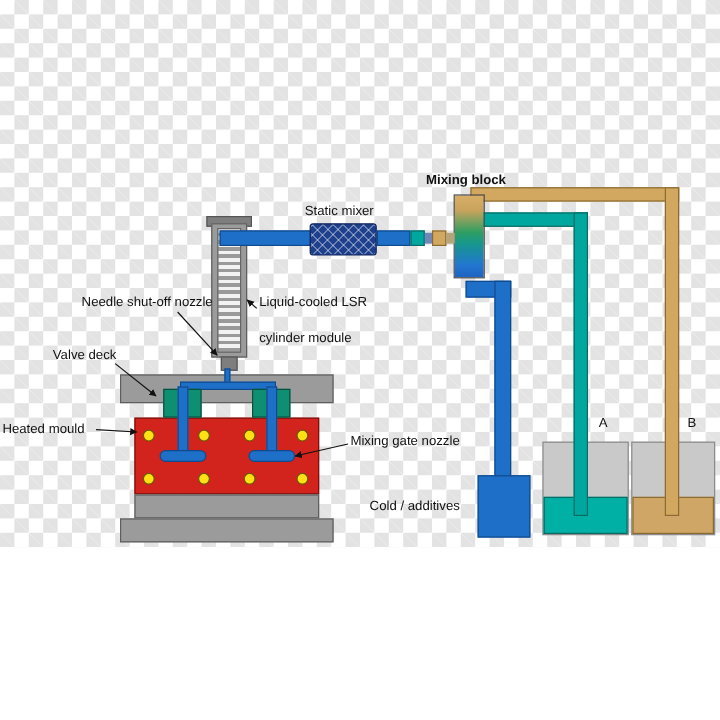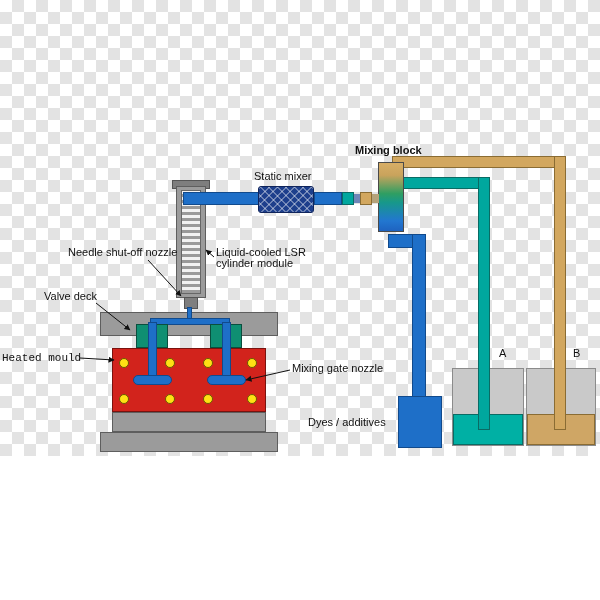--- a/index.html
+++ b/index.html
@@ -91,25 +91,25 @@
   <div class="p blue z5" style="left:222px;top:322px;width:9px;height:60px;"></div>
   <div class="p blue bar z5" style="left:207px;top:375px;width:39px;height:10px;"></div>
 
   <div class="p grey z2" style="left:112px;top:412px;width:154px;height:20px;"></div>
   <div class="p grey z2" style="left:100px;top:432px;width:178px;height:20px;"></div>
 
   <div class="label" style="left:355px;top:144px;font-weight:bold;">Mixing block</div>
   <div class="label" style="left:254px;top:170px;">Static mixer</div>
   <div class="label" style="left:38px;top:246px;padding-left:30px;">Needle shut-off nozzle</div>
   <div class="label" style="left:216px;top:246px;">Liquid-cooled LSR</div>
-  <div class="label" style="left:216px;top:257px;text-align:center;">cylinder module</div>
+  <div class="label" style="left:216px;top:276px;text-align:center;">cylinder module</div>
   <div class="label" style="left:44px;top:290px;">Valve deck</div>
-  <div class="label" style="left:2px;top:352px;font-family:Liberation Mono, monospace;">Heated mould</div>
+  <div class="label" style="left:2px;top:352px;">Heated mould</div>
   <div class="label" style="left:292px;top:362px;">Mixing gate nozzle</div>
-  <div class="label" style="left:308px;top:416px;">Dyes / additives</div>
+  <div class="label" style="left:308px;top:416px;">Cold / additives</div>
   <div class="label" style="left:499px;top:347px;">A</div>
   <div class="label" style="left:573px;top:347px;">B</div>
 
   <svg class="overlay" width="600" height="600">
     <defs>
       <marker id="ah" markerWidth="7" markerHeight="7" refX="5.5" refY="3" orient="auto">
         <path d="M0,0 L6,3 L0,6 z" fill="#111"></path>
       </marker>
     </defs>
     <line x1="148" y1="260" x2="181" y2="296" stroke="#111" stroke-width="1" marker-end="url(#ah)"></line>

